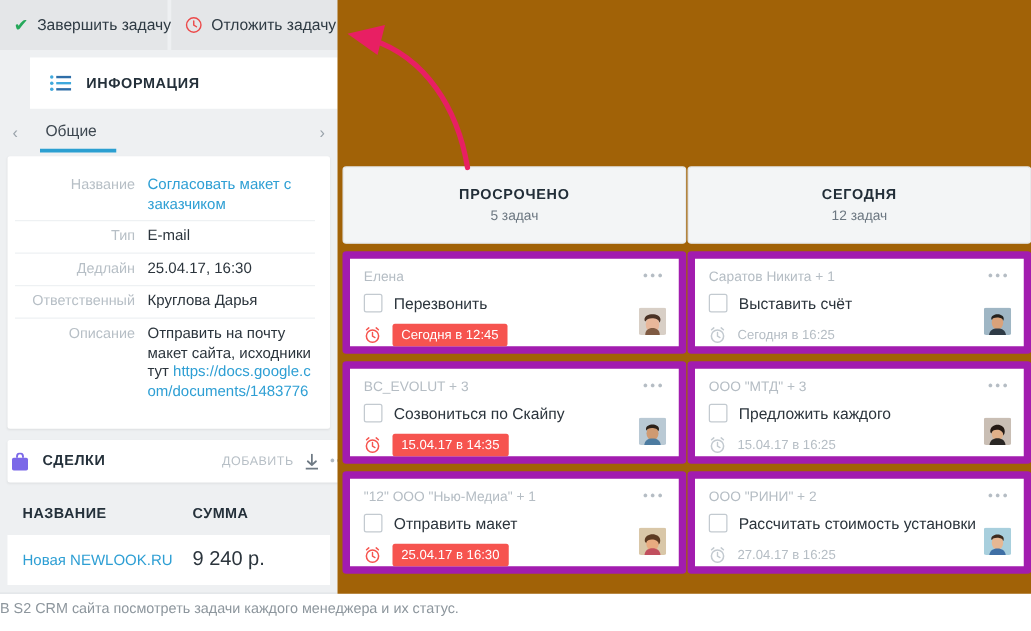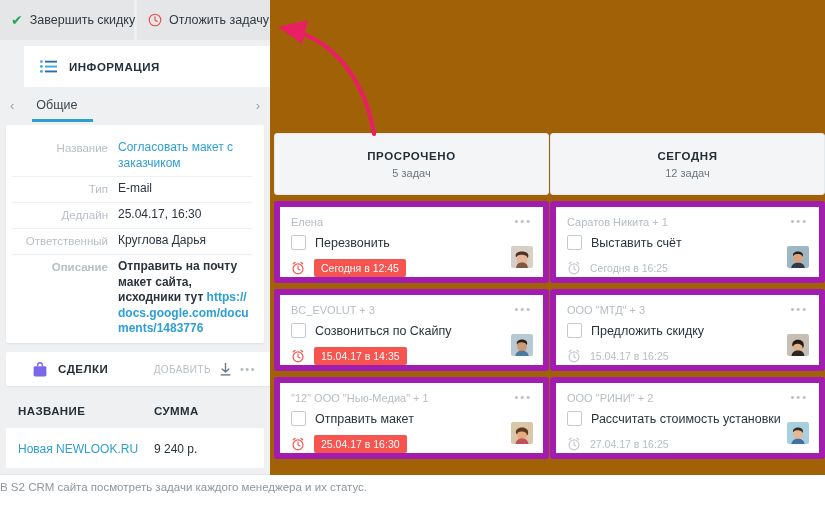--- a/index.html
+++ b/index.html
@@ -57,49 +57,49 @@
   .tab-label{font-size:12.5px;color:#3d4750;padding-left:12px;cursor:pointer;}
   .tab-underline{position:absolute;left:32px;top:119px;width:61px;height:3px;background:#2b9fd1;}
 
   .info-card{
     position:absolute;left:6px;top:125px;width:258px;height:218px;
     background:#ffffff;border-radius:2px;
     box-shadow:0 1px 2px rgba(0,0,0,.07);
     box-sizing:border-box;padding:11px 12px 0 6px;
   }
   .frow{display:flex;align-items:flex-start;padding:4px 0 5px 0;border-bottom:1px solid #eef1f3;}
-  .frow:last-child{border-bottom:none;font-weight:bold;}
+  .frow:last-child{border-bottom:none;}
   .flabel{width:96px;flex:0 0 96px;text-align:right;padding-right:10px;
     font-size:11.5px;color:#b7bfc6;line-height:15px;padding-top:1px;}
   .fval{font-size:12px;color:#2b343c;line-height:15.5px;}
   .fval.blue{color:#2e9fd4;}
   .fval a{color:#2e9fd4;text-decoration:none;word-break:break-all;}
 
   .deals-head{
     position:absolute;left:6px;top:352px;width:276px;height:34px;
     background:#ffffff;border-radius:2px;
     box-shadow:0 1px 2px rgba(0,0,0,.06);
-    display:flex;align-items:center;padding:0 26px;box-sizing:border-box;
+    display:flex;align-items:center;padding:0 2px;box-sizing:border-box;
   }
   .bag-ic{width:16px;height:15px;flex:0 0 16px;margin-right:10px;}
   .deals-title{font-size:11.5px;font-weight:bold;letter-spacing:.5px;color:#24303a;}
   .deals-add{margin-left:auto;font-size:10px;letter-spacing:.4px;color:#b7bfc6;cursor:pointer;}
   .dl-ic{width:11px;height:13px;margin-left:9px;cursor:pointer;}
   .dots-ic{margin-left:9px;color:#b0b8bf;letter-spacing:1.5px;font-size:11px;cursor:pointer;line-height:1;}
 
   .deals-table{position:absolute;left:6px;top:392px;width:258px;}
   .dth{display:flex;height:36px;align-items:center;background:#eef0f2;}
   .dth .c1{width:148px;flex:0 0 148px;padding-left:12px;box-sizing:border-box;}
   .dth .c2{flex:1;}
   .dth span{font-size:11.5px;font-weight:bold;letter-spacing:.4px;color:#24303a;}
   .dtr{display:flex;height:40px;align-items:center;background:#ffffff;}
   .dtr .c1{width:148px;flex:0 0 148px;padding-left:12px;box-sizing:border-box;}
   .dtr .c2{flex:1;}
   .dname{font-size:12px;color:#2e9fd4;cursor:pointer;}
-  .dsum{font-size:12px;color:#2b343c;}
+  .dsum{font-size:16px;color:#2b343c;}
 
   
   .board{position:absolute;left:270px;top:0;width:555px;height:475px;background:#a16207;}
   .col{position:absolute;top:133px;width:275px;}
   .col.c-overdue{left:4px;}
   .col.c-today{left:280px;}
 
   .col-head{
     height:62px;background:#f3f5f6;border:1px solid #e6e9eb;border-radius:3px;
     box-sizing:border-box;display:flex;flex-direction:column;
@@ -139,21 +139,21 @@
 </head>
 <body>
 
 <div class="stage">
 
   <div class="left-panel">
 
     <div class="task-actions">
       <div class="act-btn first">
         <span class="check-ic">✔</span>
-        <span>Завершить скидку</span>
+        <span>Завершить задачу</span>
       </div>
       <div class="act-btn second">
         <svg class="clock-ic" viewBox="0 0 16 16">
           <circle cx="8" cy="8" r="6.6" fill="none" stroke="#ec4a4a" stroke-width="1.3"></circle>
           <path d="M8 4.3V8l2.5 1.6" fill="none" stroke="#ec4a4a" stroke-width="1.3" stroke-linecap="round"></path>
         </svg>
         <span>Отложить задачу</span>
       </div>
     </div>
 
@@ -350,21 +350,21 @@
         </div>
       </div>
 
       <div class="card">
         <div class="card-top">
           <span class="client">ООО "МТД" + 3</span>
           <span class="card-dots">•••</span>
         </div>
         <div class="card-mid">
           <span class="cbox"></span>
-          <span class="ctitle">Предложить скидку</span>
+          <span class="ctitle">Предложить каждого</span>
         </div>
         <div class="card-bot">
           <svg class="alarm" viewBox="0 0 16 16">
             <circle cx="8" cy="9" r="5.6" fill="none" stroke="#c3cad0" stroke-width="1.4"></circle>
             <path d="M8 5.6V9l2.3 1.3" fill="none" stroke="#c3cad0" stroke-width="1.3" stroke-linecap="round"></path>
             <path d="M2.6 3.2 4.6 1.5M13.4 3.2 11.4 1.5" stroke="#c3cad0" stroke-width="1.4" stroke-linecap="round"></path>
           </svg>
           <span class="due ok">15.04.17 в 16:25</span>
         </div>
         <div class="avatar">

